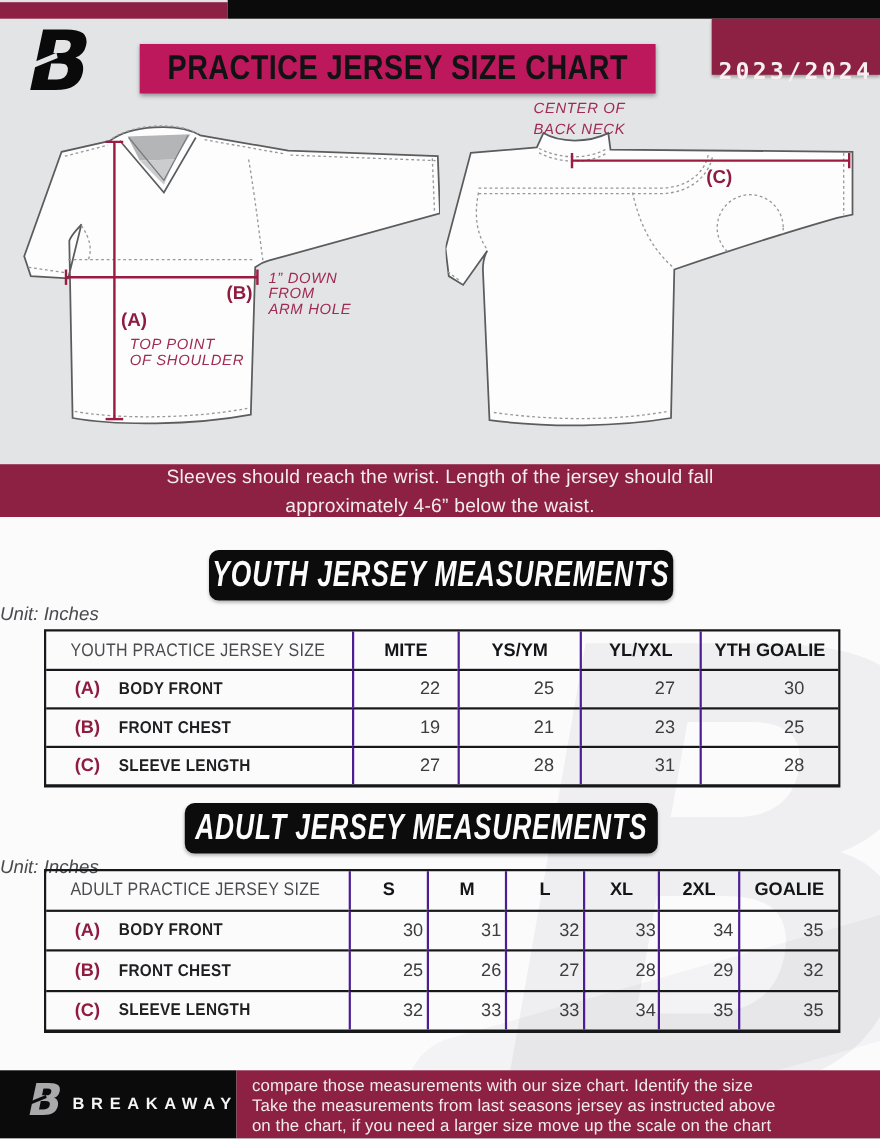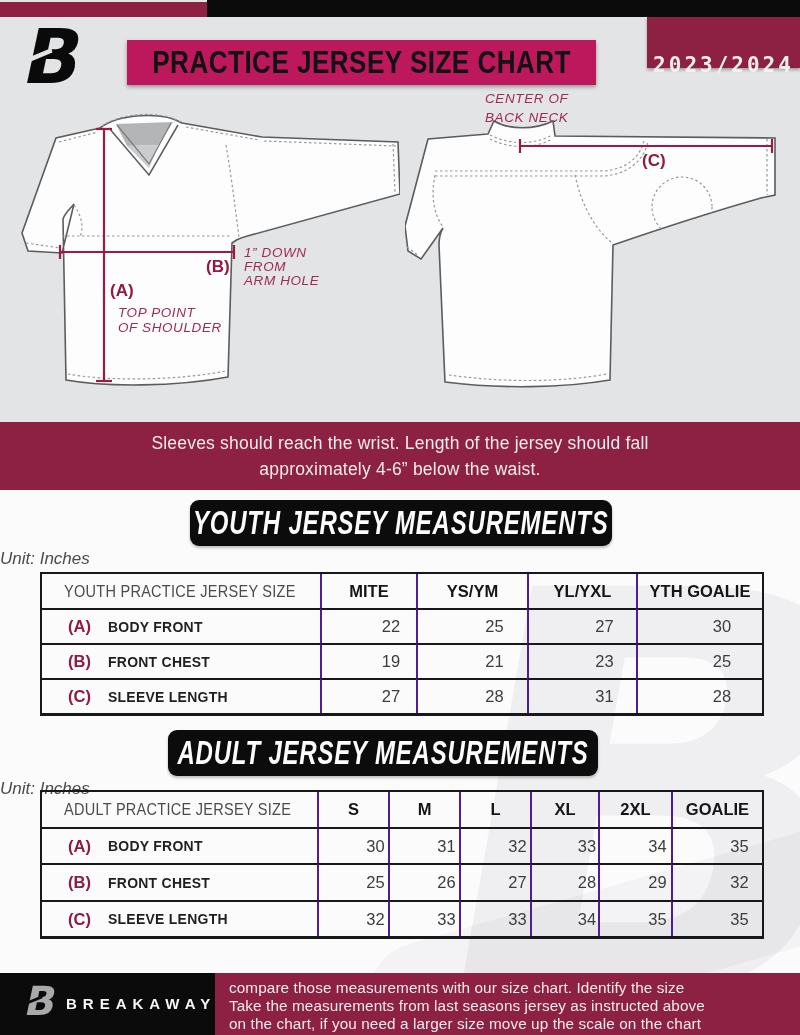--- a/index.html
+++ b/index.html
@@ -17,21 +17,21 @@
               display:flex;align-items:center;justify-content:center;box-shadow:0 2px 3px rgba(0,0,0,.3);}
   .season-text{font-family:"DejaVu Sans Mono", monospace;font-weight:bold;font-size:21px;color:#F6EFF1;
                letter-spacing:3px;white-space:nowrap;margin-top:44px;}
   .logo-b{position:absolute;left:26px;top:16px;z-index:3;font-family:"DejaVu Sans", sans-serif;
           font-weight:bold;font-size:74px;line-height:80px;color:#0A0A0A;
           transform:skewX(-12deg) scaleY(1.02);}
   .logo-b .slit{position:absolute;left:-4px;top:38px;width:30px;height:5px;background:#E3E4E6;
                 transform:rotate(-24deg);}
   .diagram-svg{position:absolute;z-index:1;}
   
-  .notice{position:absolute;left:0;top:422px;width:800px;height:68px;background:#8C2143;z-index:2;
+  .notice{position:absolute;left:0;top:422px;width:800px;height:48px;background:#8C2143;z-index:2;
           display:flex;flex-direction:column;align-items:center;justify-content:center;}
   .notice div{color:#F3EBEC;font-size:17.5px;line-height:26px;letter-spacing:.2px;}
   
   .black-banner{position:absolute;background:#0C0C0D;border-radius:9px;z-index:2;
                 display:flex;align-items:center;justify-content:center;box-shadow:0 2px 3px rgba(0,0,0,.25);font-style:italic;}
   .banner-text{color:#FCFCFC;font-weight:bold;font-size:30px;white-space:nowrap;
                display:inline-block;transform:scale(.8,1.1);letter-spacing:1px;}
   .unit{position:absolute;left:0;width:752px;text-align:left;font-style:italic;font-size:17px;
         color:#4A4B4D;z-index:2;}
   

